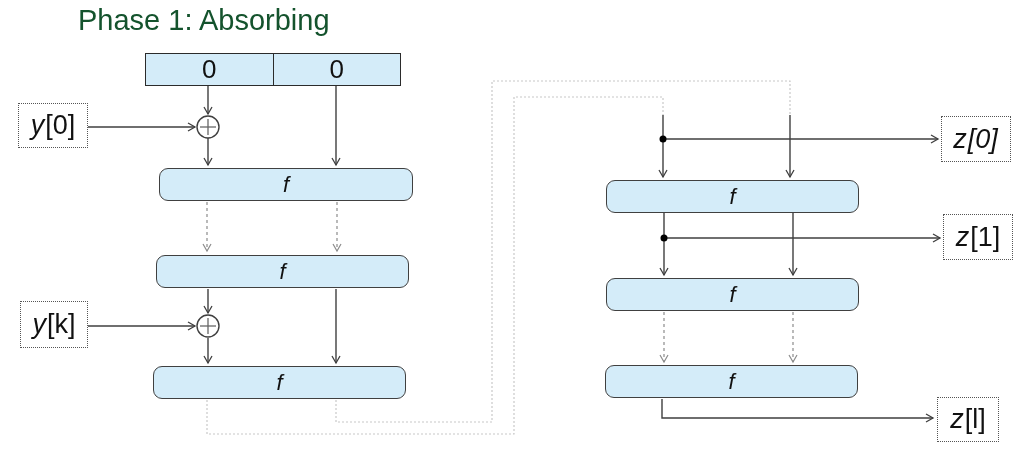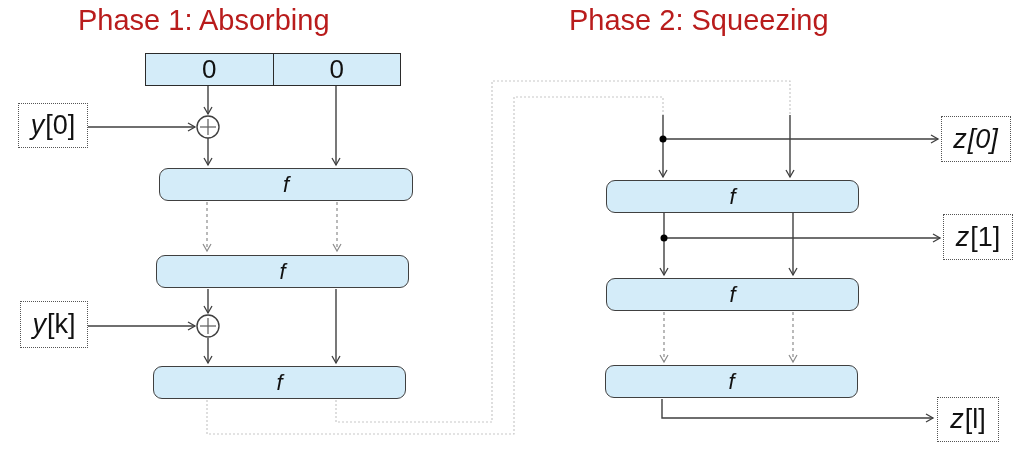--- a/index.html
+++ b/index.html
@@ -19,21 +19,21 @@
   .w-solid { fill: none; stroke: var(--wire, #3f3f3f); stroke-width: 1.4; }
   .w-dash  { fill: none; stroke: var(--wire-dashed, #8c8c8c); stroke-width: 1.2; stroke-dasharray: 3 3; }
   .w-loop  { fill: none; stroke: var(--wire-loop, #c8c8c8); stroke-width: 1.2; stroke-dasharray: 2 2; }
   .xor-circle { fill: #ffffff; stroke: var(--wire, #3f3f3f); stroke-width: 1.4; }
   .xor-plus   { stroke: #666666; stroke-width: 1.3; }
   .dot { fill: #000000; }
 
   .title {
     position: absolute;
     font-size: 29px;
-    color: #b91c1c;
+    color: #14532d;
     white-space: nowrap;
     text-align: center;
   }
 
   .reg {
     position: absolute;
     left: 145px; top: 53px;
     width: 256px; height: 33px;
     display: flex;
     border: 1.6px solid #2b2b2b;
@@ -112,21 +112,20 @@
     <line class="w-solid" x1="664" y1="213" x2="664" y2="275" marker-end="url(#ah)"></line>
     <line class="w-solid" x1="793" y1="213" x2="793" y2="275" marker-end="url(#ah)"></line>
     <line class="w-solid" x1="664" y1="238" x2="940" y2="238" marker-end="url(#ah)"></line>
     <circle class="dot" cx="664" cy="238" r="3.5"></circle>
     <line class="w-dash" x1="664" y1="312" x2="664" y2="362" marker-end="url(#ahg)"></line>
     <line class="w-dash" x1="793" y1="312" x2="793" y2="362" marker-end="url(#ahg)"></line>
     <path class="w-solid" d="M662,399 L662,418 L933,418" marker-end="url(#ah)"></path>
   </svg>
 
   <div class="title" style="left:78px; top:4px">Phase 1: Absorbing</div>
-  <div class="title" style="left:569px; top:4px">Phase 2: Squeezing</div>
 
   <div class="reg">
     <div class="reg-cell">0</div>
     <div class="reg-cell">0</div>
   </div>
 
   <div class="fbox" style="left:159px; top:168px; width:254px">f</div>
   <div class="fbox" style="left:156px; top:255px; width:253px">f</div>
   <div class="fbox" style="left:153px; top:366px; width:253px">f</div>
 

